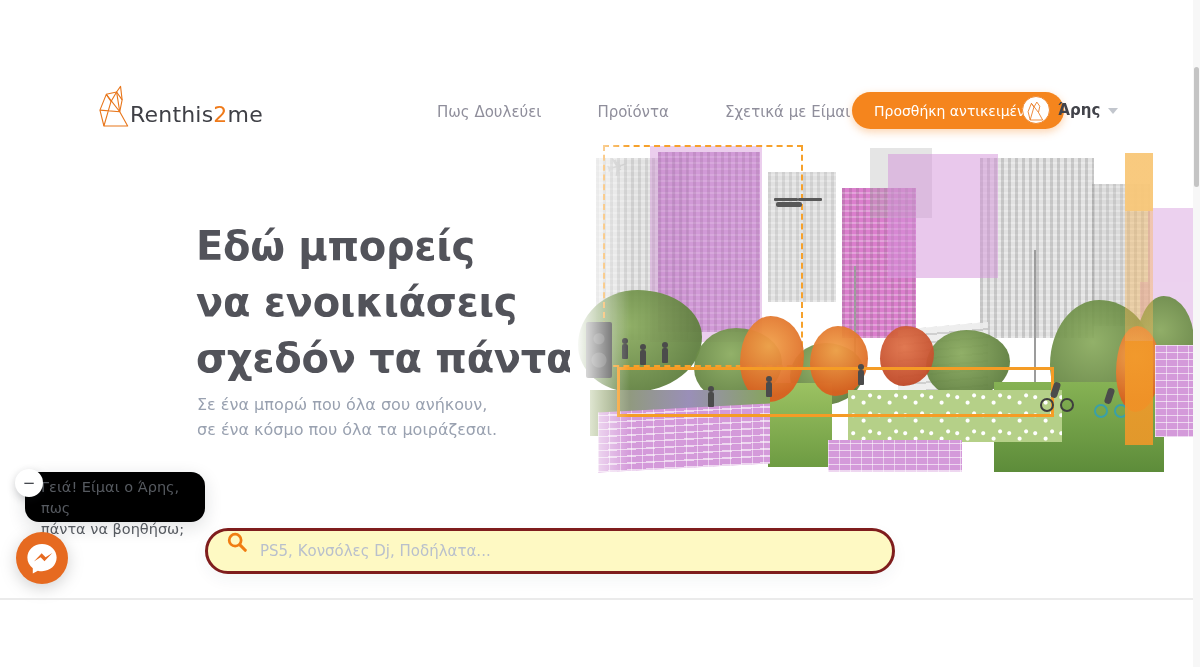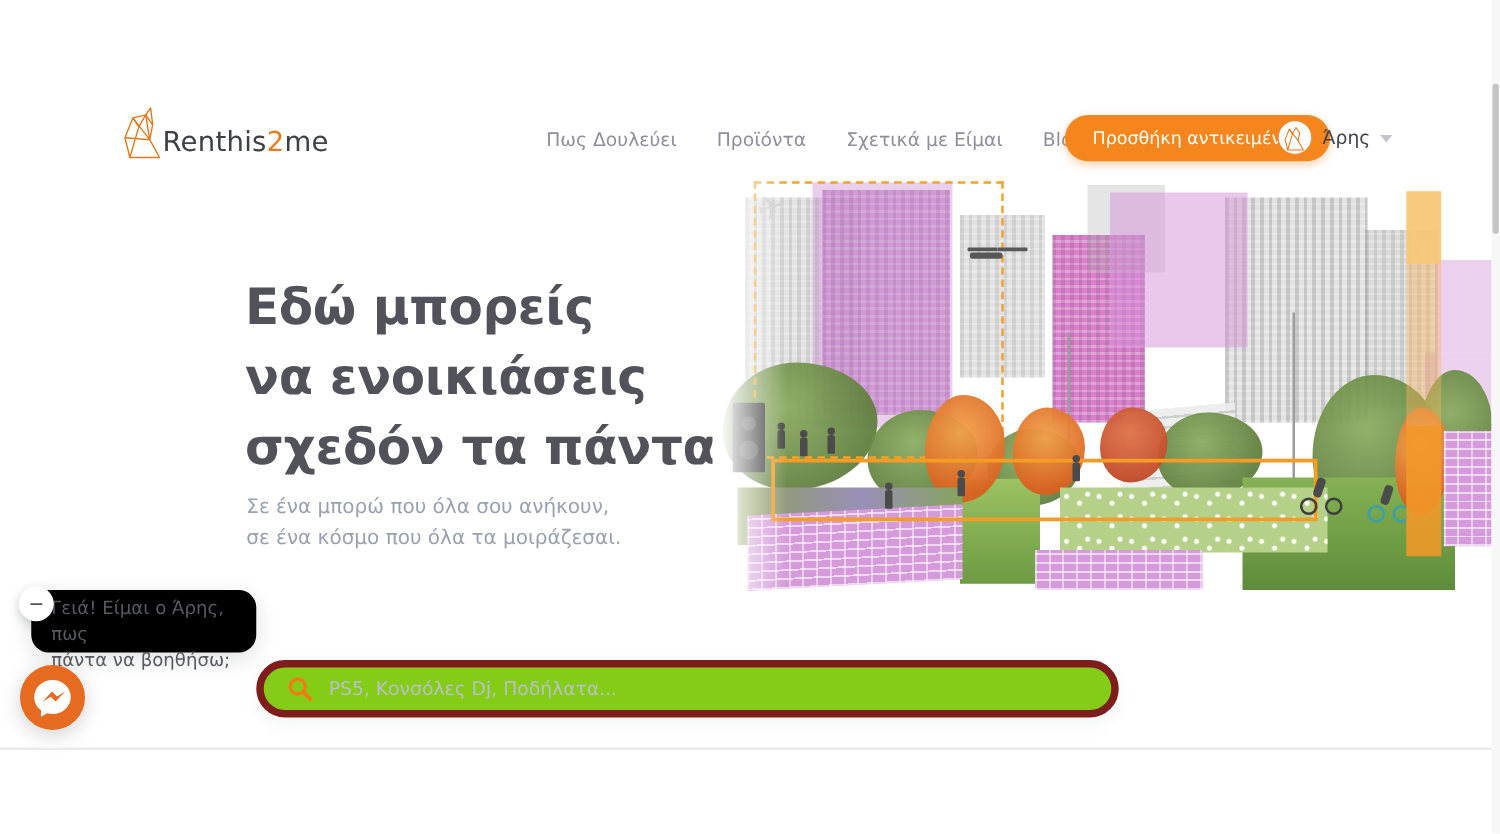--- a/index.html
+++ b/index.html
@@ -6,40 +6,40 @@
   html,body { background:#fff; }
   .page {
     position:relative; width:1200px; height:667px; overflow:hidden;
     background:#fff; font-family:"DejaVu Sans","Liberation Sans",sans-serif;
   }
   
   .logo { position:absolute; left:96px; top:84px; display:flex; align-items:center; text-decoration:none; cursor:pointer; }
   .logo svg { width:38px; height:46px; }
   .logo-text { font-size:22px; font-weight:500; color:#3f4046; letter-spacing:.2px; margin-left:-4px; margin-top:14px;text-align:center; }
   .logo-text .accent { color:#ef7a1a; }
-  nav.main-nav { position:absolute; left:437px; top:103px; display:flex; gap:32px; }
+  nav.main-nav { position:absolute; left:437px; top:103px; display:flex; gap:56px; }
   nav.main-nav a { font-size:15px; color:#8f8e9b; text-decoration:none; cursor:pointer; white-space:nowrap; }
   .add-btn {
     position:absolute; left:852px; top:92px; height:37px; padding:0 22px;
     background:#f5851d; color:#fff; border:none; border-radius:19px;
     font-size:14px; font-family:inherit; cursor:pointer; box-shadow:0 3px 8px rgba(245,133,29,.35);
   }
   .user { position:absolute; left:1022px; top:96px; display:flex; align-items:center; gap:8px; cursor:pointer; }
   .avatar { width:28px; height:28px; border-radius:50%; border:1.6px solid #ef8a33; display:flex; align-items:center; justify-content:center; background:#fff; }
   .avatar svg { width:20px; height:24px; }
-  .user-name { font-size:15px; font-weight:400; color:#42434a; }
+  .user-name { font-size:15px; font-weight:700; color:#42434a; }
   .chev { width:0; height:0; border-left:5px solid transparent; border-right:5px solid transparent; border-top:6px solid #c2c6cd; margin-top:2px; }
   
   .hero-title { position:absolute; left:196px; top:218px; font-size:40px; line-height:56px; font-weight:600; color:#52535a; letter-spacing:-.3px; }
   .hero-sub { position:absolute; left:197px; top:392px; font-size:16px; line-height:25px; color:#99a1b0; }
   
   .search-wrap {
     position:absolute; left:205px; top:528px; width:690px; height:46px;
-    background:#84cc16; border:6px solid #7f1d1d; border-radius:23px;
-    display:flex; align-items:center; box-shadow:0 6px 16px rgba(40,50,70,.05);
+    background:#fef9c3; border:3px solid #7f1d1d; border-radius:23px;
+    display:flex; box-shadow:0 6px 16px rgba(40,50,70,.05);
   }
   .search-wrap svg { margin-left:18px; width:22px; height:22px; flex:none; }
   .search-input { flex:1; border:none; outline:none; background:transparent; font-family:inherit; font-size:15px; color:#5a5e66; padding:0 16px 0 12px; }
   .search-input::placeholder { color:#b9c0cc; }
   
   .chat-bubble {
     position:absolute; left:25px; top:472px; width:180px; height:50px;
     background:#000000; border-radius:14px; box-shadow:0 5px 18px rgba(30,35,45,.14);
     font-size:14.5px; line-height:21px; color:#565a60; padding:5px 0 0 16px;
   }

